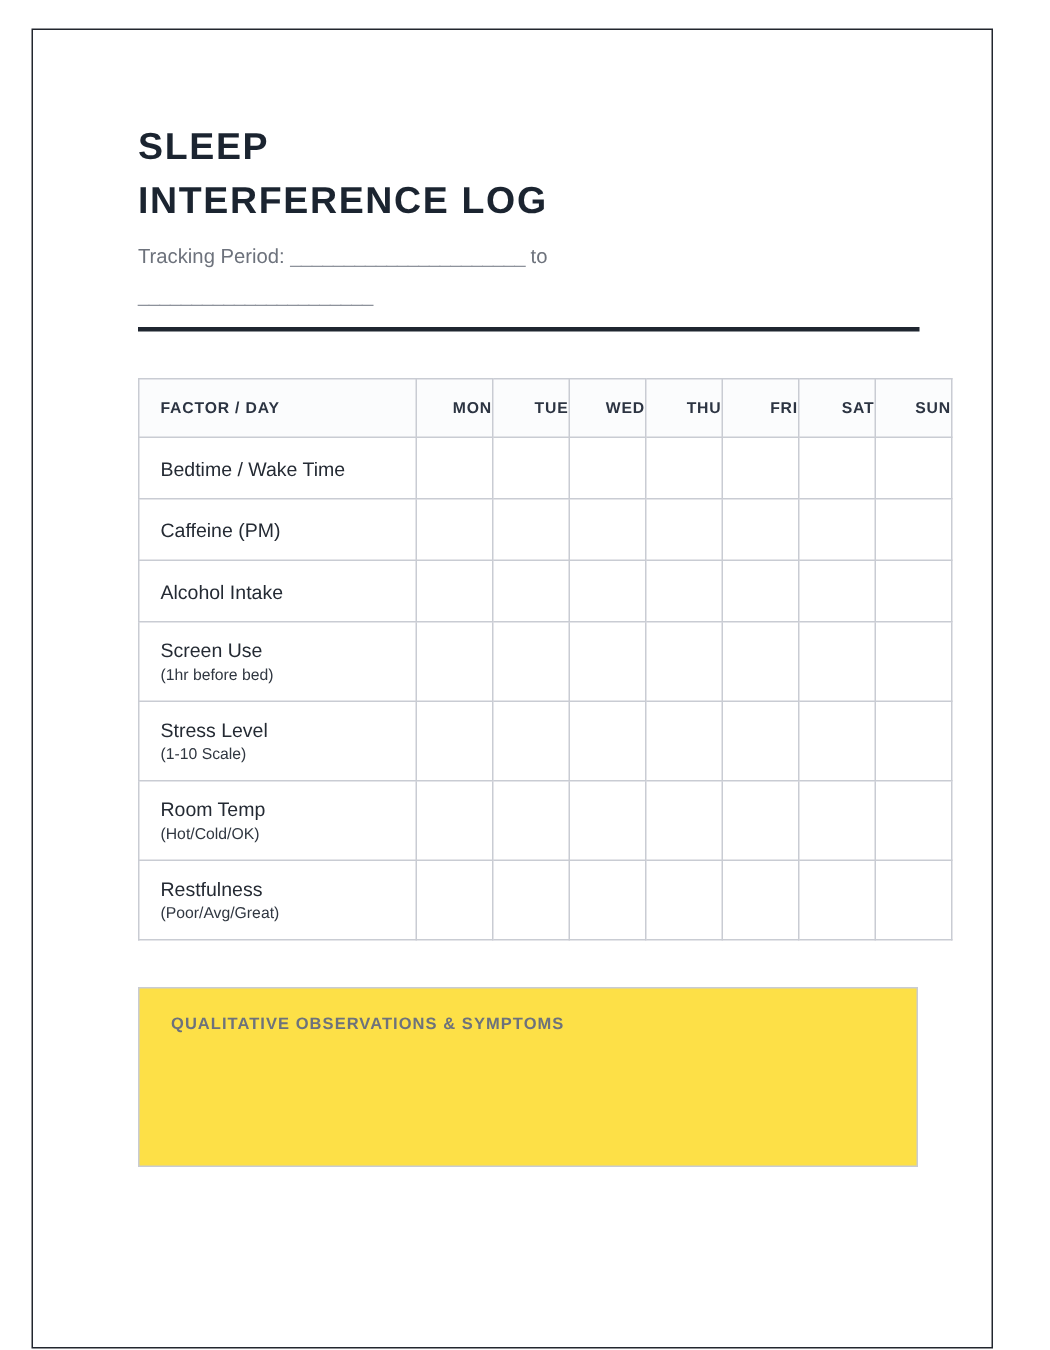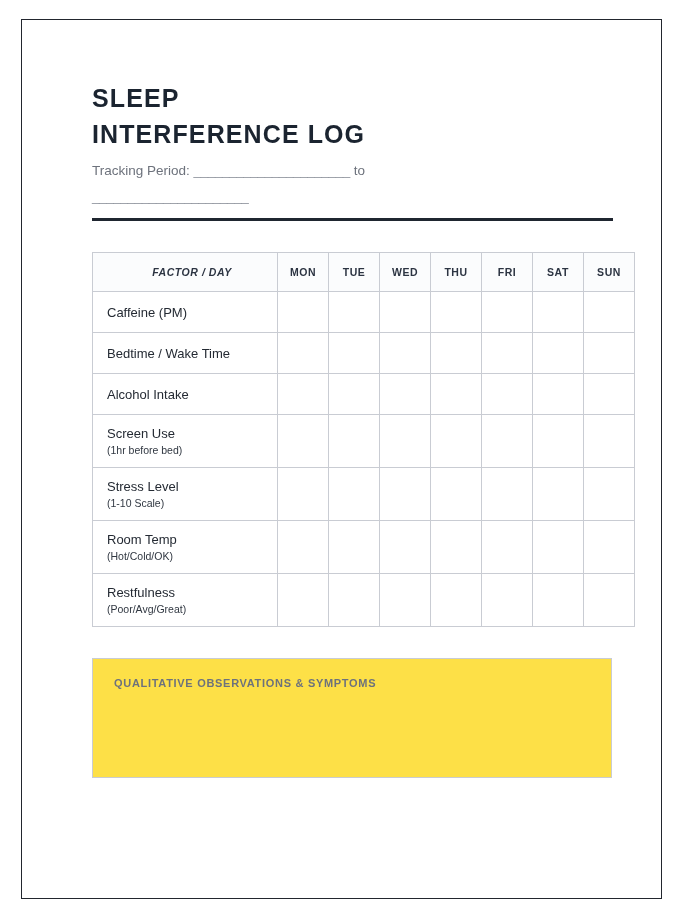--- a/index.html
+++ b/index.html
@@ -95,29 +95,28 @@
   .log-table thead th {
     background: #fbfcfd;
     height: 38px;
     color: #2c3442;
     font-size: 10.5px;
     font-weight: bold;
     letter-spacing: 0.55px;
     vertical-align: middle;
   }
   th.col-factor {
-    text-align: center;
+    text-align: left;
     padding-left: 14px;
     width: 170px;
     font-size: 11px;
     letter-spacing: 0.6px;
     color: #3d4552;
-    font-style: italic;
-  }
-  th.col-day { width: 50px; text-align: center; }
+  }
+  th.col-day { width: 50px; text-align: right; }
 
   .log-table tbody td { height: 40px; }
   .log-table tbody tr.tall td { height: 52px; }
 
   td.factor-cell {
     text-align: left;
     padding: 0 0 0 14px;
     vertical-align: middle;
     color: #242a33;
     font-size: 13px;
@@ -177,33 +176,33 @@
           <th class="col-day">WED</th>
           <th class="col-day">THU</th>
           <th class="col-day">FRI</th>
           <th class="col-day">SAT</th>
           <th class="col-day">SUN</th>
         </tr>
       </thead>
       <tbody id="table-body">
           <tr>
             <td class="factor-cell">
+              <span class="factor-main">Bedtime / Wake Time</span>
+            </td>
+            <td class="day-cell"></td>
+            <td class="day-cell"></td>
+            <td class="day-cell"></td>
+            <td class="day-cell"></td>
+            <td class="day-cell"></td>
+            <td class="day-cell"></td>
+            <td class="day-cell"></td>
+          </tr>
+          <tr>
+            <td class="factor-cell">
               <span class="factor-main">Caffeine (PM)</span>
-            </td>
-            <td class="day-cell"></td>
-            <td class="day-cell"></td>
-            <td class="day-cell"></td>
-            <td class="day-cell"></td>
-            <td class="day-cell"></td>
-            <td class="day-cell"></td>
-            <td class="day-cell"></td>
-          </tr>
-          <tr>
-            <td class="factor-cell">
-              <span class="factor-main">Bedtime / Wake Time</span>
             </td>
             <td class="day-cell"></td>
             <td class="day-cell"></td>
             <td class="day-cell"></td>
             <td class="day-cell"></td>
             <td class="day-cell"></td>
             <td class="day-cell"></td>
             <td class="day-cell"></td>
           </tr>
           <tr>

